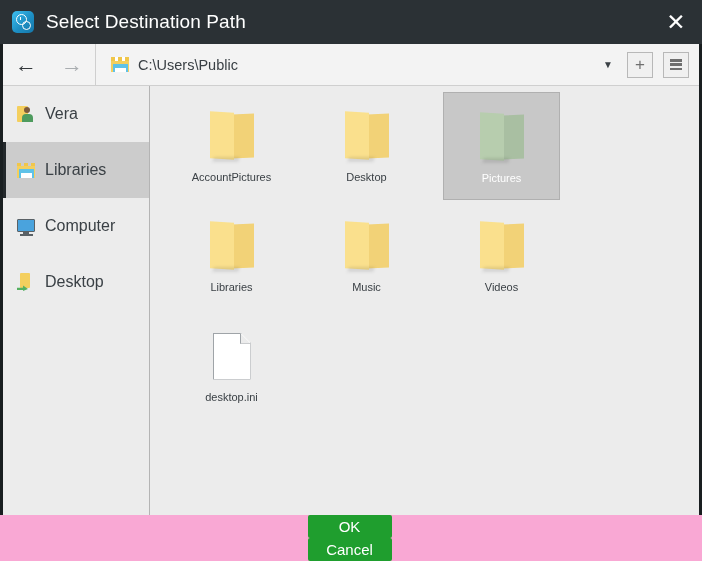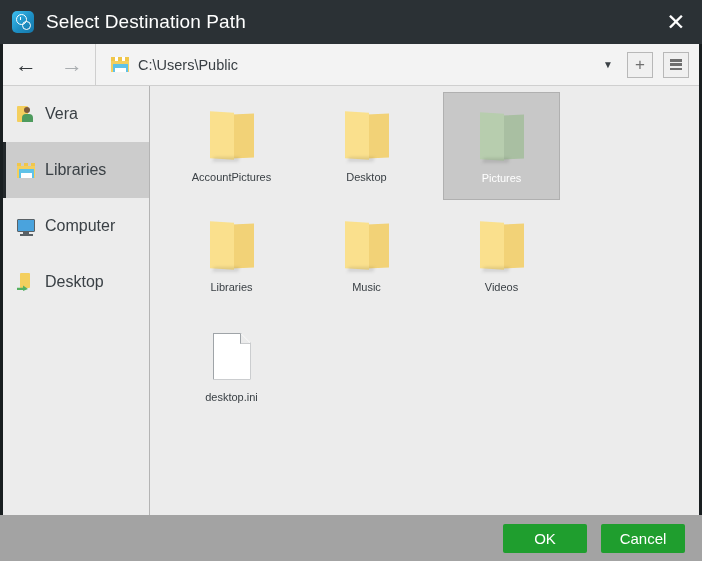--- a/index.html
+++ b/index.html
@@ -410,26 +410,27 @@
     border-left: 1px solid #9fa4a8;
     border-bottom: 1px solid #9fa4a8;
     box-sizing: border-box;
     clip-path: polygon(0 0, 100% 100%, 0 100%);
   }
 
   
   .footer {
     height: 46px;
     min-height: 46px;
-    background: #a3a3a3;
+    background: #f9a8d4;
     display: flex;
     align-items: center;
     justify-content: flex-end;
     padding-right: 17px;
     margin: 0 -3px -3px -3px;
+    flex-direction: column;
   }
   .btn {
     min-width: 84px;
     height: 29px;
     background: #1f9e2e;
     color: #ffffff;
     font-size: 15px;
     display: flex;
     align-items: center;
     justify-content: center;

